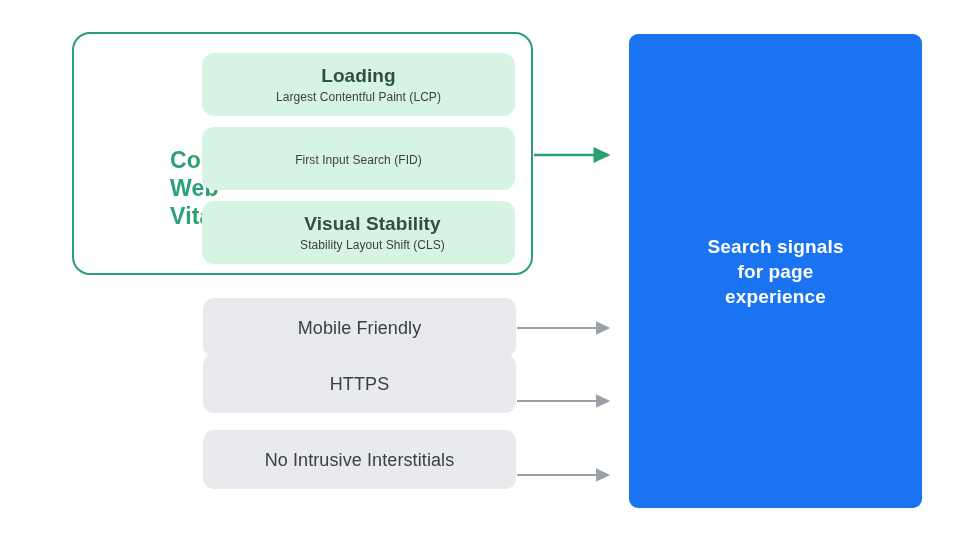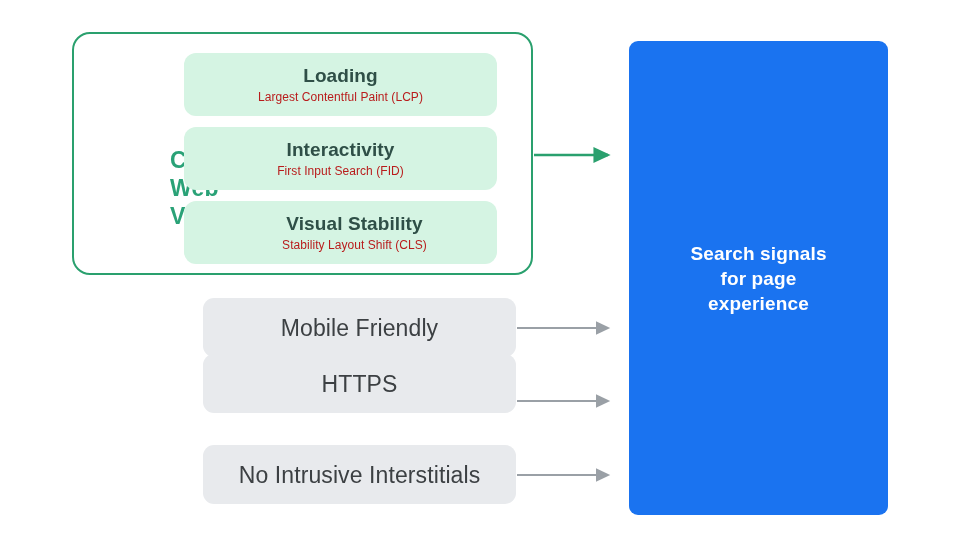--- a/index.html
+++ b/index.html
@@ -46,21 +46,21 @@
     font-weight: 700;
     line-height: 28px;
     letter-spacing: 0.2px;
     text-align: left;
   }
   .cwv-label span { display: block; }
 
   
   .vital-card {
     position: absolute;
-    left: 184px;
+    left: 202px;
     width: 313px;
     height: 63px;
     background: #d5f4e3;
     border-radius: 12px;
     display: flex;
     flex-direction: column;
     align-items: center;
     justify-content: center;
     box-sizing: border-box;
   }
@@ -69,21 +69,21 @@
   .vital-card.v2 { top: 201px; padding-left: 28px; }
 
   .vital-title {
     color: #2f4f47;
     font-size: 19px;
     font-weight: 700;
     line-height: 22px;
     letter-spacing: 0.1px;
   }
   .vital-sub {
-    color: #b91c1c;
+    color: #404040;
     font-size: 12px;
     font-weight: 400;
     line-height: 16px;
     margin-top: 2px;
     letter-spacing: 0.05px;
   }
 
   
   .signal-card {
     position: absolute;
@@ -92,36 +92,36 @@
     height: 59px;
     background: #e8eaed;
     border-radius: 11px;
     display: flex;
     align-items: center;
     justify-content: center;
     box-sizing: border-box;
   }
   .signal-card.s0 { top: 298px; }
   .signal-card.s1 { top: 354px; }
-  .signal-card.s2 { top: 445px; }
+  .signal-card.s2 { top: 430px; }
 
   .signal-label {
     color: #3c4043;
-    font-size: 23px;
+    font-size: 18px;
     font-weight: 400;
     line-height: 22px;
     letter-spacing: 0.1px;
   }
 
   
   .dest-box {
     position: absolute;
     left: 629px;
-    top: 41px;
-    width: 259px;
+    top: 34px;
+    width: 293px;
     height: 474px;
     background: #1a73f0;
     border-radius: 9px;
     display: flex;
     align-items: center;
     justify-content: center;
     box-sizing: border-box;
   }
   .dest-text {
     color: #ffffff;
@@ -152,21 +152,20 @@
       <span>Vitals</span>
     </div>
   </div>
 
   <div class="vital-card v0">
     <div class="vital-title">Loading</div>
     <div class="vital-sub">Largest Contentful Paint (LCP)</div>
   </div>
 
   <div class="vital-card v1">
-    <div class="vital-title">Interactivity</div>
     <div class="vital-sub">First Input Search (FID)</div>
   </div>
 
   <div class="vital-card v2">
     <div class="vital-title">Visual Stability</div>
     <div class="vital-sub">Stability Layout Shift (CLS)</div>
   </div>
 
   <div class="signal-card s0">
     <div class="signal-label">Mobile Friendly</div>

